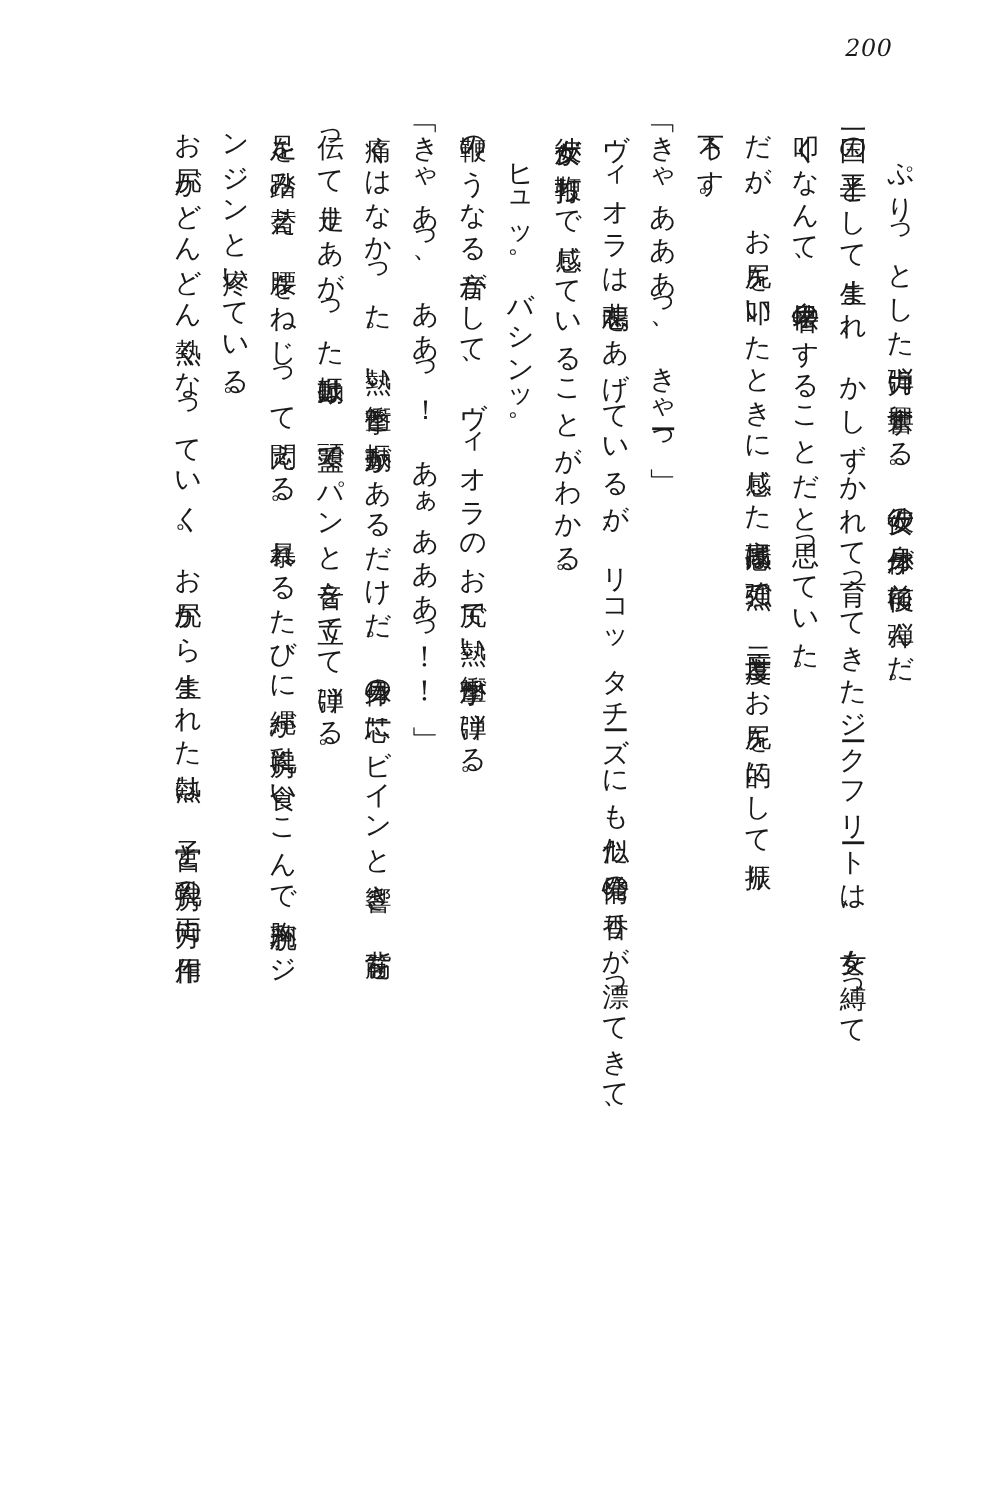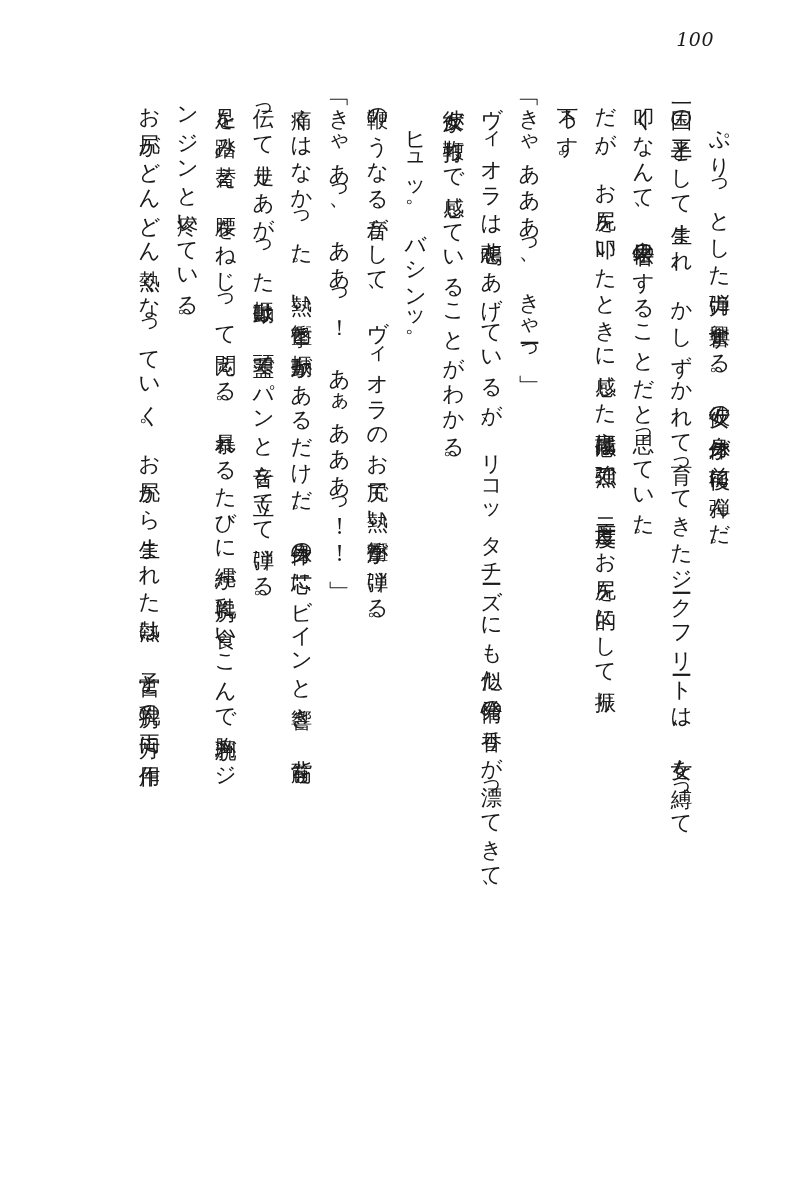--- a/index.html
+++ b/index.html
@@ -55,21 +55,21 @@
   .vline.indent {
     padding-top: 24px;
     box-sizing: border-box;
   }
 </style>
 </head>
 <body>
 
 <div class="page">
 
-  <div class="page-number">100</div>
+  <div class="page-number">200</div>
 
   <div class="body-text">
     <div class="vline indent">ぷりっとした弾力に興奮する。彼女の身体が前後に弾んだ。</div>
     <div class="vline">一国の王子として生まれ、かしずかれて育ってきたジークフリートは、女を縛って</div>
     <div class="vline">叩くなんて、卑怯者のすることだと思っていた。</div>
     <div class="vline">だが、お尻を叩いたときに感じた高揚感は強烈で、二度三度とお尻を的にして振り</div>
     <div class="vline">下ろす。</div>
     <div class="vline">「きゃあああっ、きゃーっ」</div>
     <div class="vline">ヴィオラは悲鳴をあげているが、リコッタチーズにも似た発情の香りが漂ってきて、</div>
     <div class="vline">彼女が鞭打ちで感じていることがわかる。</div>

